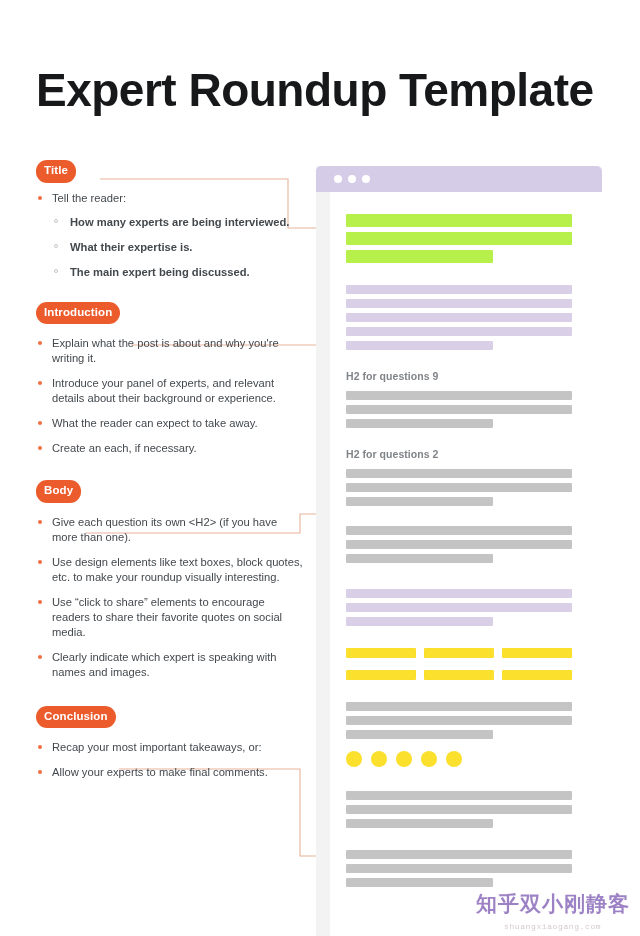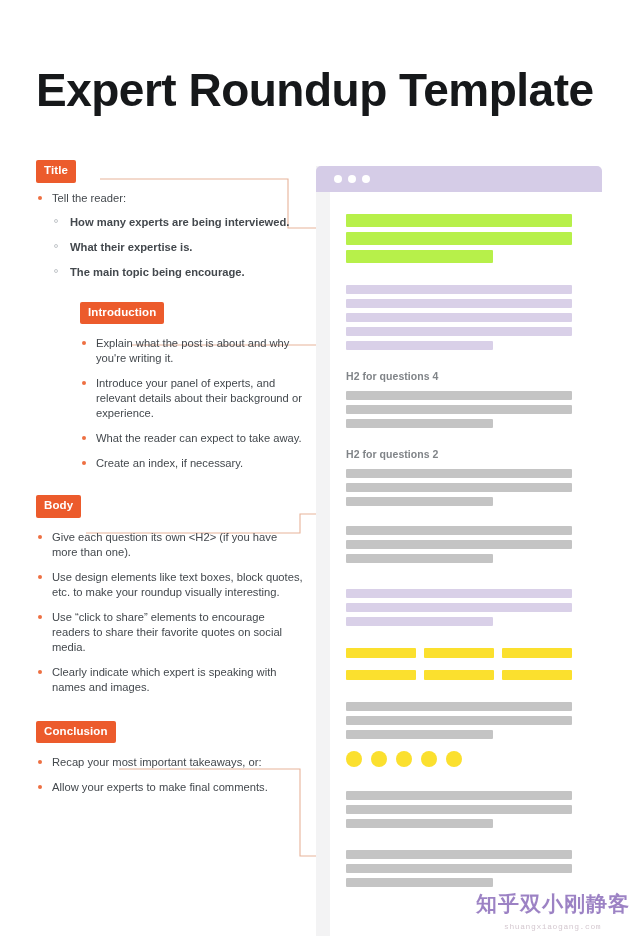--- a/index.html
+++ b/index.html
@@ -38,21 +38,21 @@
   }
   .section { position: relative; }
   .section-badge {
     display: inline-block;
     background: #ec5b2c;
     color: #ffffff;
     font-size: 11.5px;
     font-weight: bold;
     line-height: 1;
     padding: 5px 8px 6px 8px;
-    border-radius: 2px;
+    border-radius: 11px;
     letter-spacing: 0.1px;
   }
   .bullets { margin: 8px 0 0 0; padding: 0; list-style: none; }
   .bullet-item {
     position: relative;
     padding-left: 16px;
     margin-bottom: 10px;
     font-size: 11.2px;
     line-height: 15px;
     color: #43484d;
@@ -234,45 +234,45 @@
           <li class="sub-bullet-item">
             <span class="sub-bullet-marker"></span>
             <span>How many experts are being interviewed.</span>
           </li>
           <li class="sub-bullet-item">
             <span class="sub-bullet-marker"></span>
             <span>What their expertise is.</span>
           </li>
           <li class="sub-bullet-item">
             <span class="sub-bullet-marker"></span>
-            <span>The main topic being encourage.</span>
+            <span>The main expert being discussed.</span>
           </li>
         </ul>
       </li>
     </ul>
   </div>
 
-  <div class="section" style="margin-bottom:24px;margin-left:44px;">
+  <div class="section" style="margin-bottom:24px;">
     <span class="section-badge">Introduction</span>
     <ul class="bullets" style="margin-top:12px;">
       <li class="bullet-item">
         <span class="bullet-marker"></span>
         <span>Explain what the post is about and why you're writing it.</span>
       </li>
       <li class="bullet-item">
         <span class="bullet-marker"></span>
         <span>Introduce your panel of experts, and relevant details about their background or experience.</span>
       </li>
       <li class="bullet-item">
         <span class="bullet-marker"></span>
         <span>What the reader can expect to take away.</span>
       </li>
       <li class="bullet-item">
         <span class="bullet-marker"></span>
-        <span>Create an index, if necessary.</span>
+        <span>Create an each, if necessary.</span>
       </li>
     </ul>
   </div>
 
   <div class="section" style="margin-bottom:26px;">
     <span class="section-badge">Body</span>
     <ul class="bullets" style="margin-top:12px;">
       <li class="bullet-item">
         <span class="bullet-marker"></span>
         <span>Give each question its own &lt;H2&gt; (if you have more than one).</span>
@@ -326,21 +326,21 @@
       </div>
 
       <div class="group" style="margin-bottom:20px;">
         <div class="bar lav" style="width:100%;"></div>
         <div class="bar lav" style="width:100%;"></div>
         <div class="bar lav" style="width:100%;"></div>
         <div class="bar lav" style="width:100%;"></div>
         <div class="bar lav" style="width:65%;"></div>
       </div>
 
-      <div class="h2-label">H2 for questions 4</div>
+      <div class="h2-label">H2 for questions 9</div>
       <div class="group" style="margin-bottom:20px;">
         <div class="bar gray" style="width:100%;"></div>
         <div class="bar gray" style="width:100%;"></div>
         <div class="bar gray" style="width:65%;"></div>
       </div>
 
       <div class="h2-label">H2 for questions 2</div>
       <div class="group" style="margin-bottom:20px;">
         <div class="bar gray" style="width:100%;"></div>
         <div class="bar gray" style="width:100%;"></div>

